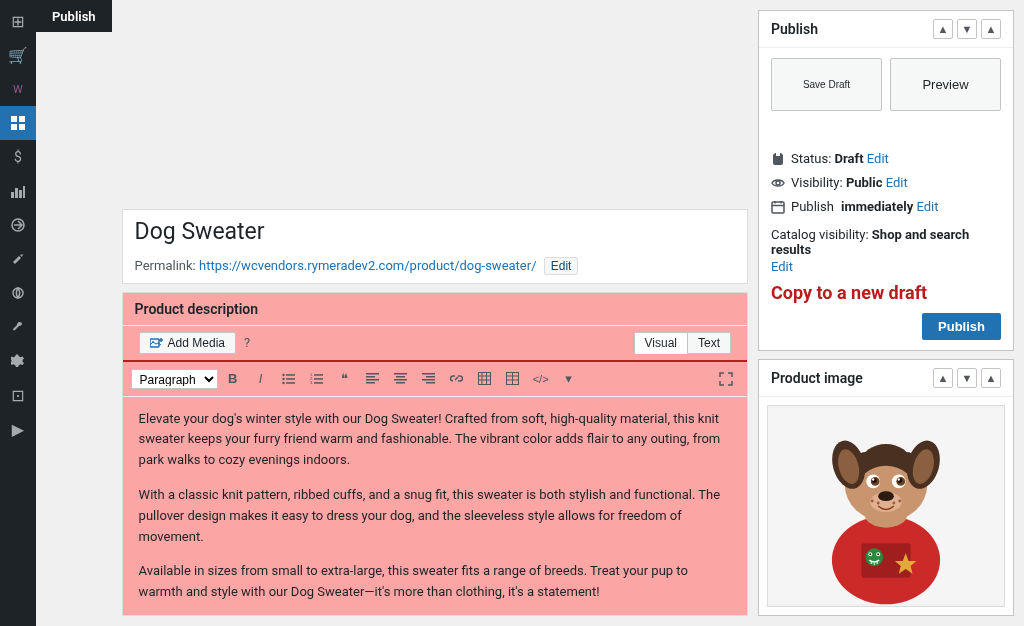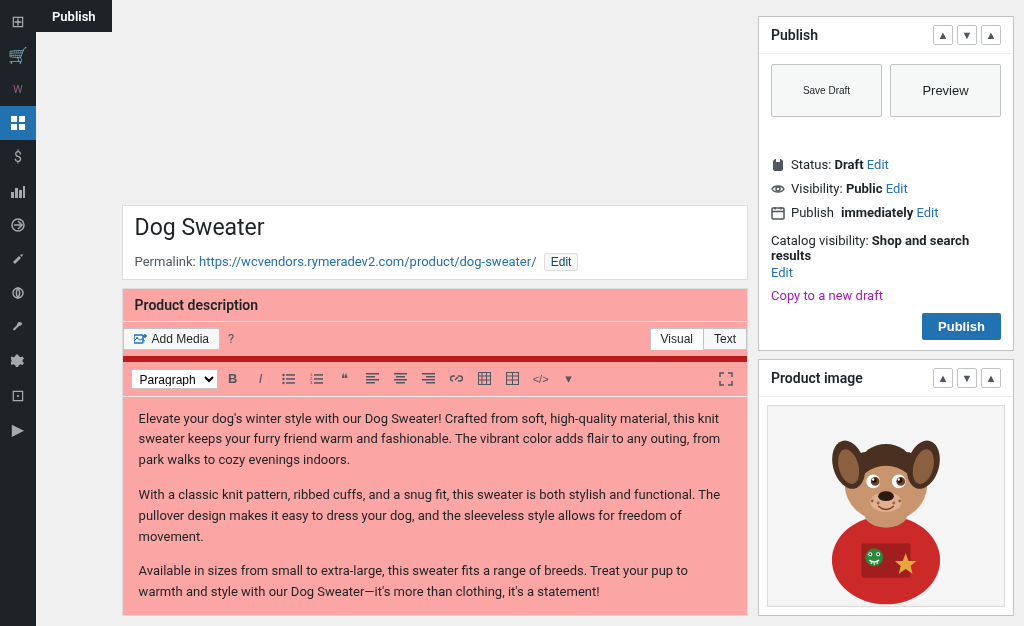--- a/index.html
+++ b/index.html
@@ -121,22 +121,22 @@
       padding: 8px 12px;
       font-weight: 600;
       font-size: 14px;
       color: #1d2327;
       border-bottom: 1px solid #eee;
     }
 
     .editor-toolbar-top {
       display: flex;
       align-items: center;
-      padding: 6px 0;
-      border-bottom: 6px solid #b91c1c;
+      padding: 6px 16px;
+      border-bottom: 2px solid #b91c1c;
       gap: 8px;
     }
     .add-media-btn {
       background: #f6f7f7;
       border: 1px solid #c3c4c7;
       padding: 3px 10px;
       font-size: 12px;
       cursor: pointer;
       display: flex;
       align-items: center;
@@ -320,26 +320,27 @@
       margin-bottom: 8px;
     }
     .catalog-visibility a {
       color: #2271b1;
       text-decoration: none;
       display: inline-block;
       margin-top: 2px;
     }
 
     .copy-draft-link {
-      color: #a21caf;
+      color: #b91c1c;
       text-decoration: none;
-      font-size: 13px;
+      font-size: 18px;
       cursor: pointer;
       display: inline-block;
       margin-bottom: 10px;
+      font-weight: bold;
     }
 
     .publish-footer {
       display: flex;
       justify-content: flex-end;
     }
     .publish-btn {
       background: #2271b1;
       color: #fff;
       border: none;

